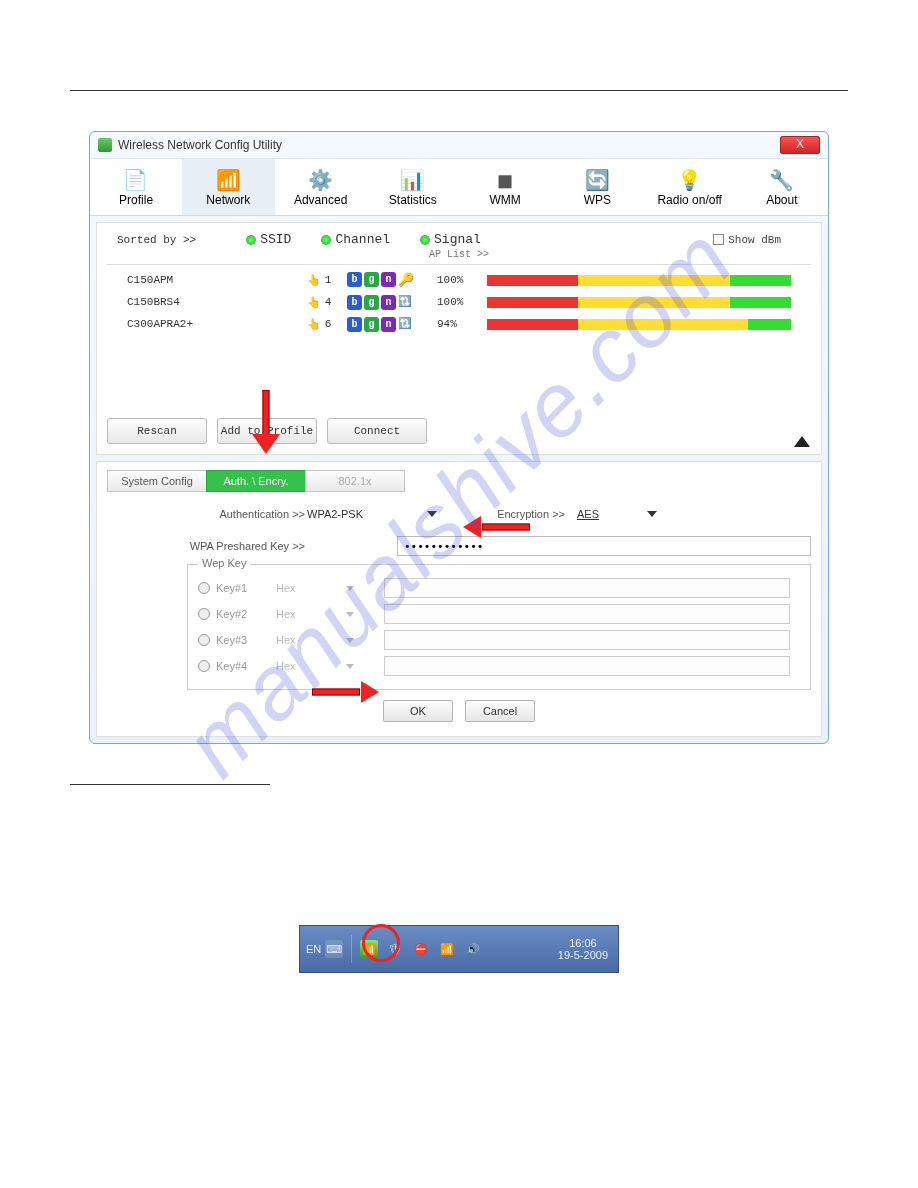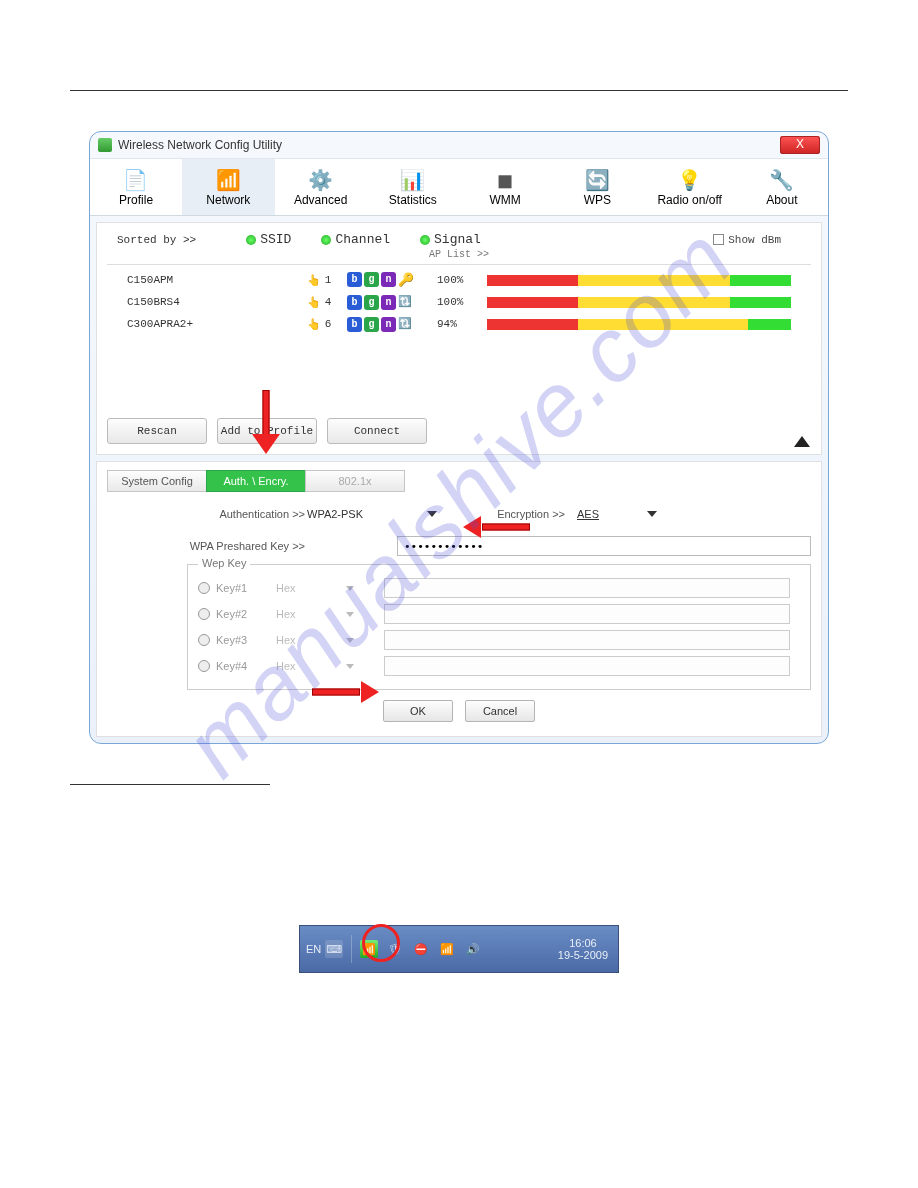--- a/index.html
+++ b/index.html
@@ -20,21 +20,21 @@
     font-size: 90px;
     color: rgba(80,80,220,0.25);
     pointer-events: none;
     font-style: italic;
     letter-spacing: 2px;
     z-index: 50;
   }
   
   .window {
     border: 1px solid #7aa7d6;
-    border-radius: 12px;
+    border-radius: 6px;
     background: linear-gradient(#f5f9fe,#eaf1fa);
     width: 740px;
     margin: 0 auto;
     position: relative;
   }
   .titlebar {
     display:flex; align-items:center;
     padding: 4px 8px;
     font-size: 12px;
     color:#333;

